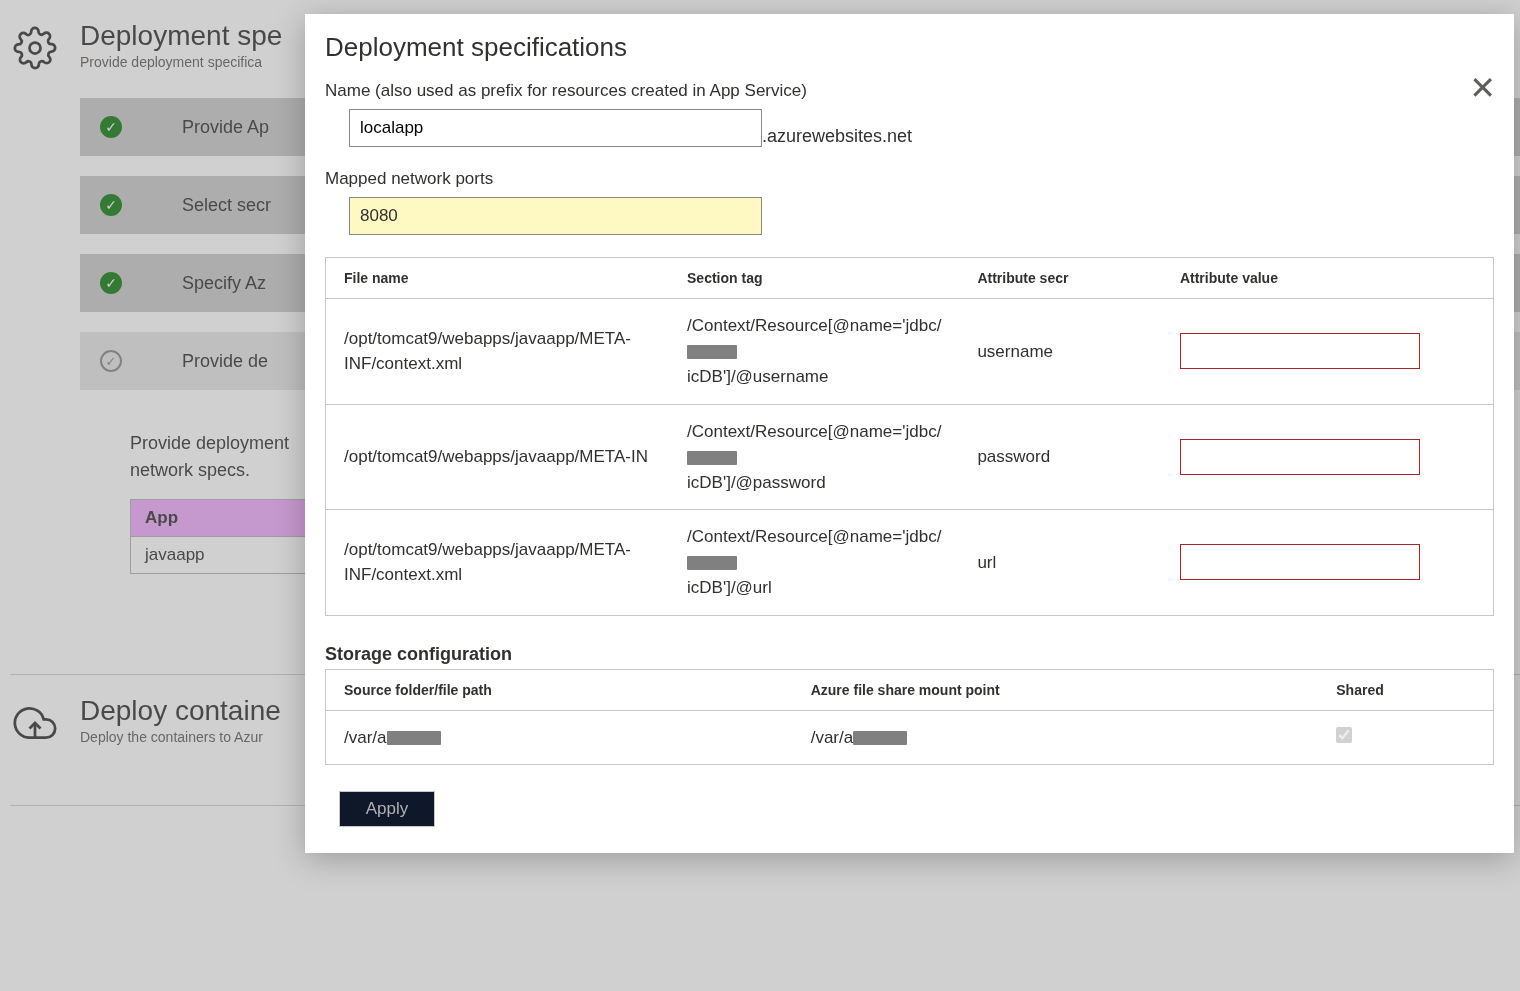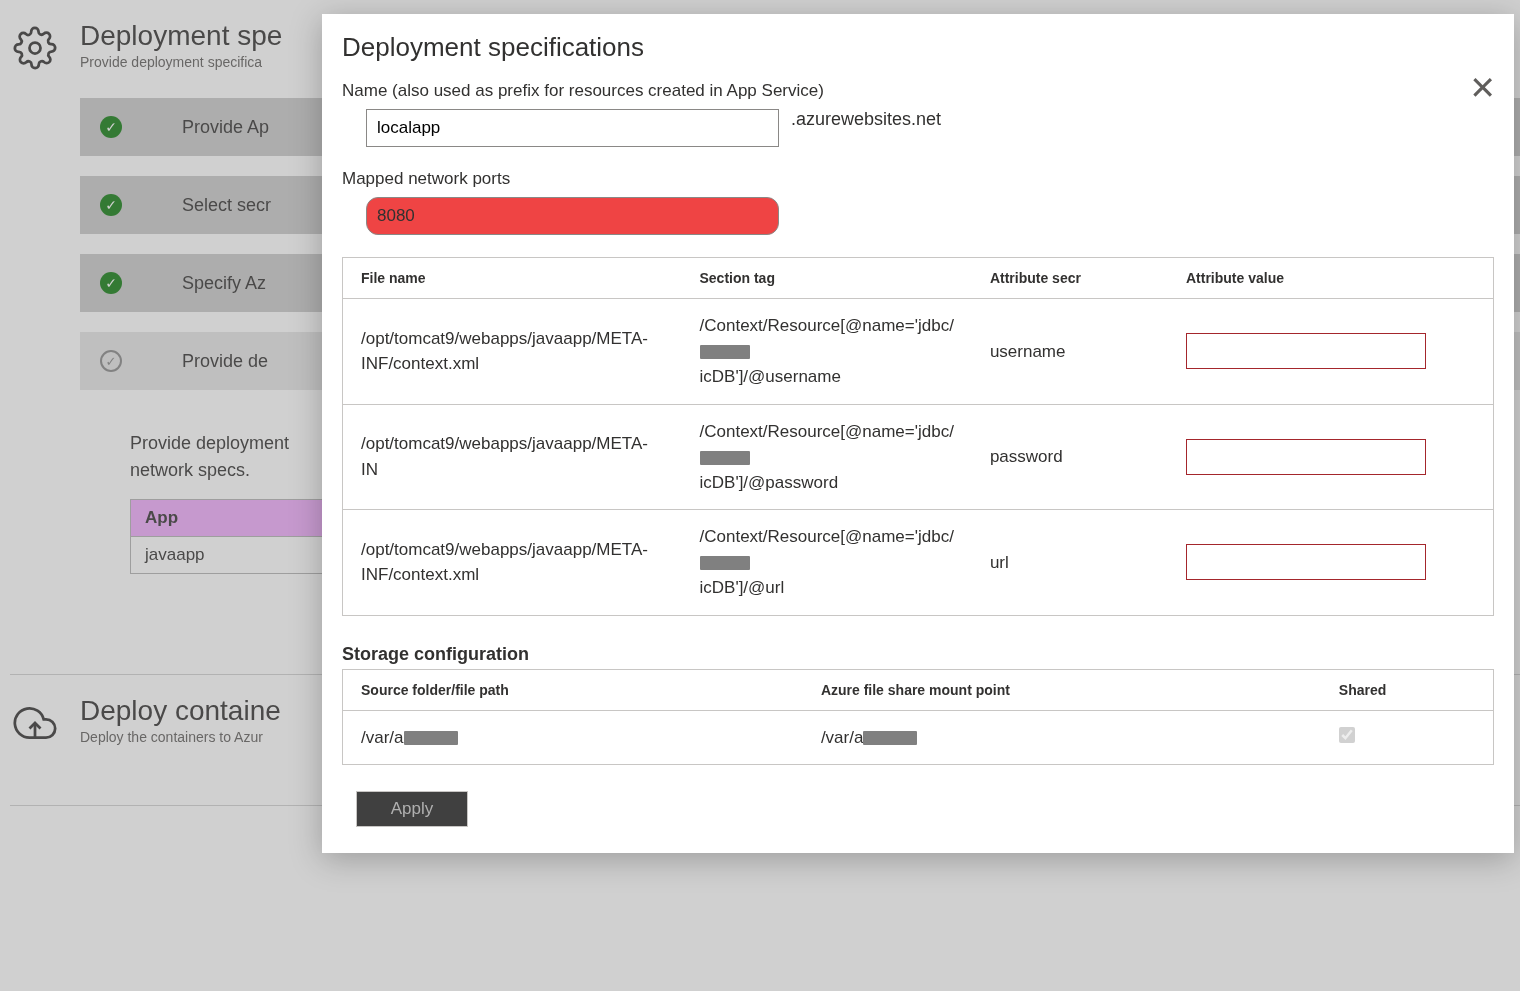--- a/index.html
+++ b/index.html
@@ -114,21 +114,21 @@
 .scrim {
   position: absolute;
   inset: 0;
   background: rgba(120,120,120,0.35);
 }
 
 
 .modal {
   position: absolute;
   top: 14px;
-  left: 322px;
+  left: 305px;
   right: 6px;
   background: #ffffff;
   box-shadow: 0 6px 30px rgba(0,0,0,0.25);
   padding: 18px 20px 26px 20px;
   overflow-y: auto;
   max-height: 870px;
 }
 .modal-title {
   font-size: 26px;
   font-weight: 300;
@@ -147,37 +147,36 @@
   line-height: 1;
 }
 .form-label {
   font-size: 17px;
   color: #323130;
   margin-bottom: 8px;
   display: block;
 }
 .input-row {
   display: flex;
-  align-items: flex-start;
-  gap: 12px;
+  align-items: flex-end;
+  gap: 0;
   margin-bottom: 22px;
   padding-left: 24px;
 }
 .text-input {
   width: 413px;
   height: 38px;
   border: 1px solid #8a8886;
   padding: 6px 10px;
   font-size: 17px;
   font-family: inherit;
 }
 .text-input.readonly {
-  background: #ef4444;
-  color: #323130;
-  border-radius: 12px;
+  background: #fef9c3;
+  color: #323130;
 }
 .suffix-text {
   font-size: 18px;
   color: #323130;
 }
 .section-heading {
   font-size: 18px;
   font-weight: 600;
   margin: 28px 0 4px 0;
 }
@@ -206,24 +205,24 @@
 .attr-input {
   width: 240px;
   height: 36px;
   border: 1px solid #a4262c;
   padding: 4px 8px;
   font-size: 15px;
 }
 .apply-btn {
   margin-top: 26px;
   margin-left: 14px;
-  width: 112px;
+  width: 96px;
   height: 36px;
   border: 1px solid #c8c6c4;
-  background: #404040;
+  background: #0f172a;
   color: #b0b0b0;
   font-size: 17px;
   font-family: inherit;
 }
 .redact {
   display: inline-block;
   background: #808080;
   height: 14px;
   border-radius: 1px;
   vertical-align: middle;

